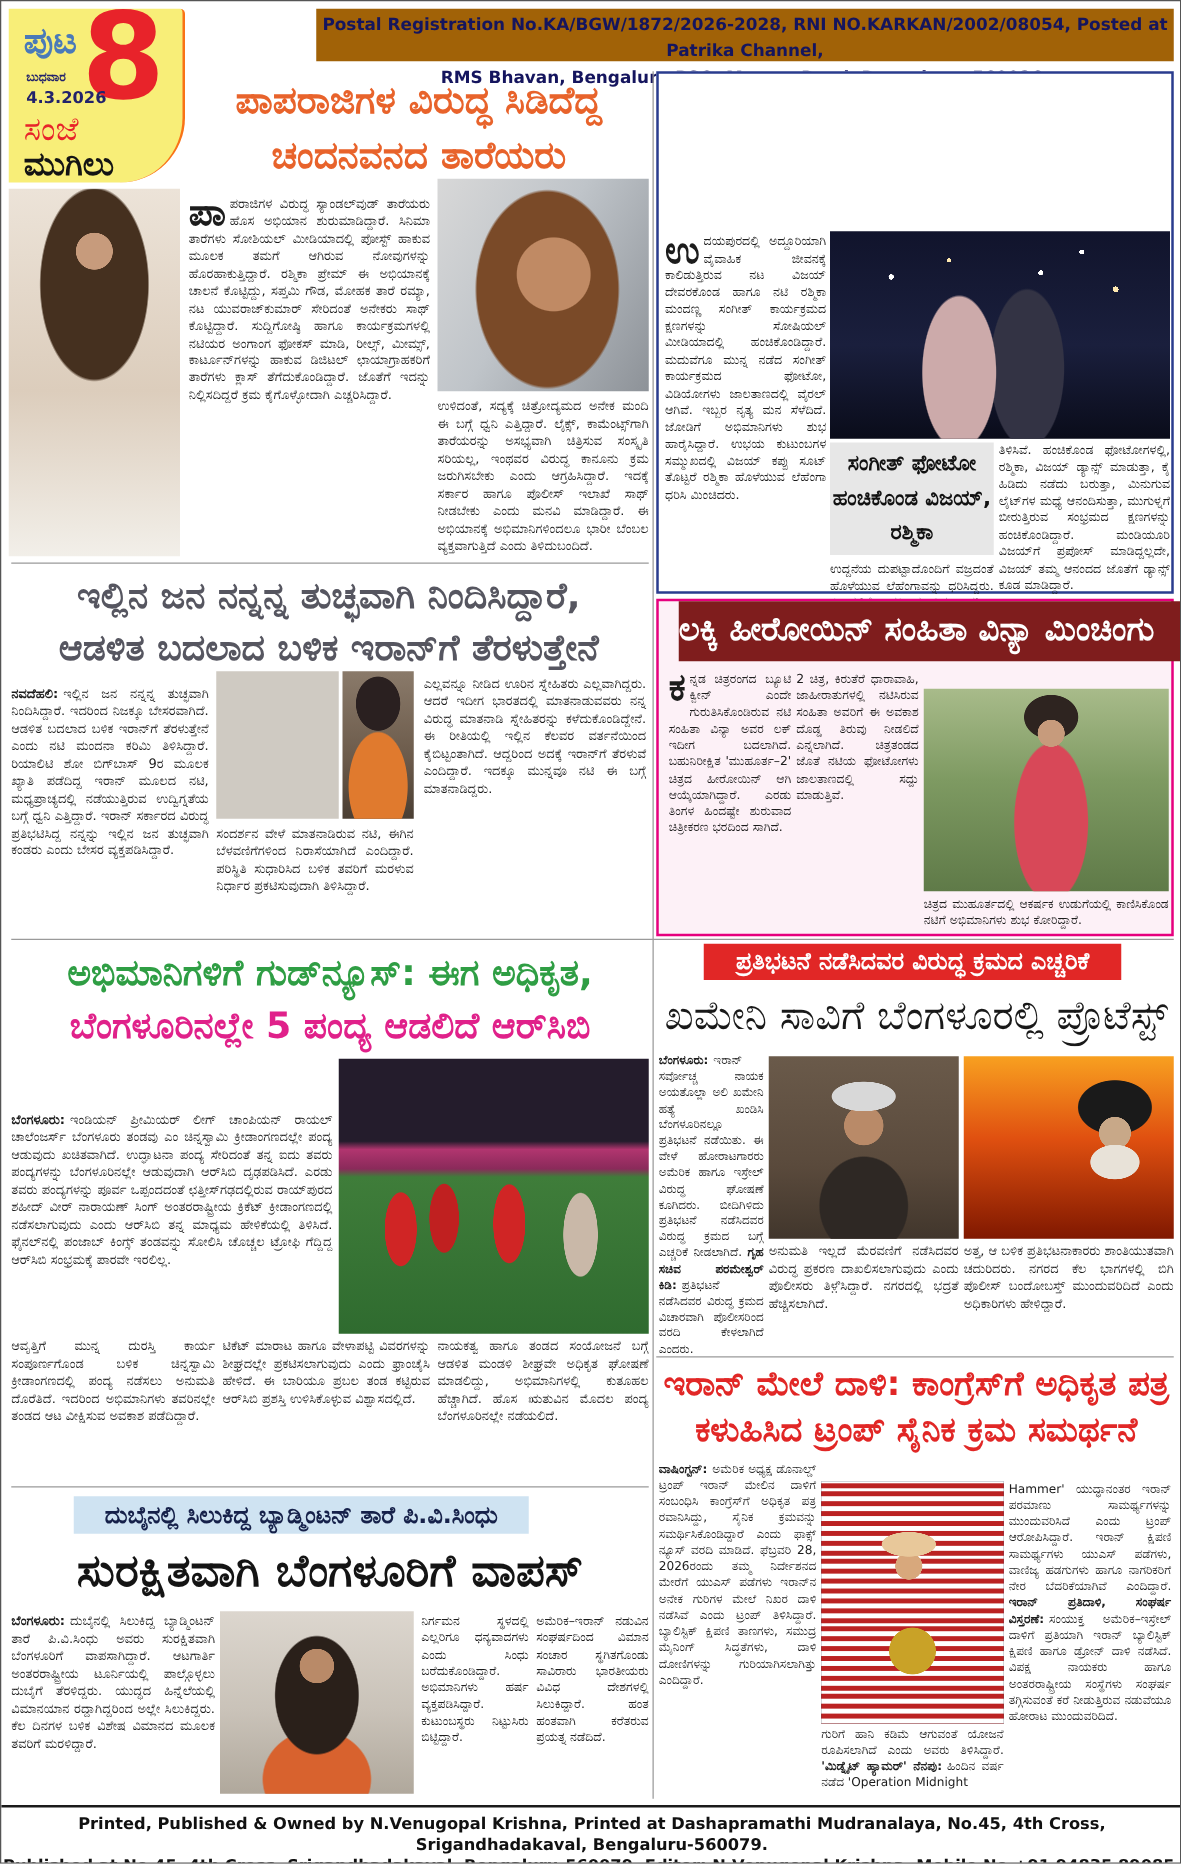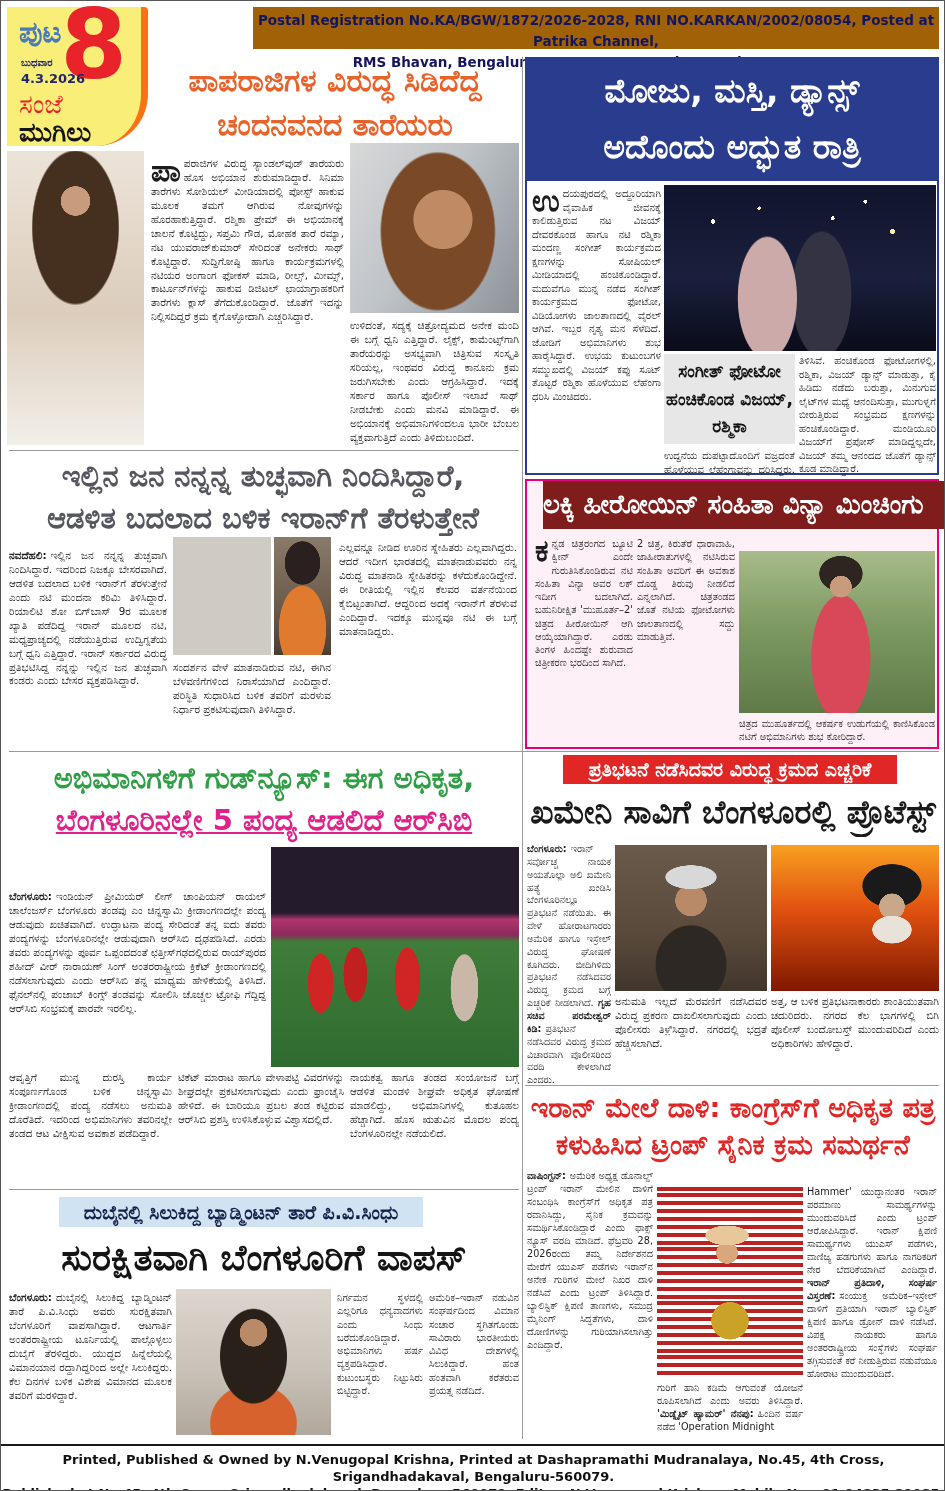--- a/index.html
+++ b/index.html
@@ -9,21 +9,21 @@
   .bt{font-size:10.4px;line-height:1.34;text-align:justify;color:#1c1c1c;overflow:hidden;}
   .bt-sm{font-size:9.7px;}
   .bb{font-weight:bold;margin-right:4px;}
   .dc{float:left;font-size:30px;font-weight:bold;line-height:26px;margin:1px 3px 0 0;color:#1c1c1c;}
   .photo{background-repeat:no-repeat;background-color:#cfcac2;}
   .hline{background:#9a9a9a;}
   .vline{background:#9a9a9a;}
 
   
   .masthead{left:6px;top:6px;width:141px;height:139px;background:#f8ee78;
-            border-right:7px solid #f97316;border-bottom-right-radius:52px;border-top-right-radius:4px;}
+            border-right:2px solid #f97316;border-bottom-right-radius:52px;border-top-right-radius:4px;}
   .m-label{left:12px;top:8px;font-size:29px;font-weight:bold;color:#4a7ab8;}
   .m-num{right:14px;top:-14px;font-size:96px;font-weight:bold;color:#e8232a;line-height:1.1;}
   .m-day{left:14px;top:50px;font-size:10px;font-weight:bold;color:#23236b;}
   .m-date{left:14px;top:64px;font-size:13px;font-weight:bold;color:#23236b;}
   .m-name1{left:12px;top:82px;font-size:26px;font-weight:normal;color:#e8232a;}
   .m-name2{left:12px;top:110px;font-size:26px;font-weight:bold;color:#141414;}
 
   .postal{left:252px;top:6px;width:686px;height:42px;background:#a16207;color:#15155e;
           font-size:13.5px;font-weight:bold;text-align:center;line-height:1.55;padding-top:3px;}
 
@@ -93,38 +93,38 @@
       radial-gradient(circle 11px at 52% 22%, #c79b7c 97%, transparent),
       radial-gradient(ellipse 22px 18px at 52% 14%, #2e2420 97%, transparent),
       radial-gradient(ellipse 30px 64px at 52% 66%, #d84858 97%, transparent),
       linear-gradient(180deg,#a8bb8a 0%,#7e9a62 45%,#5f7a48 100%);}
   .a4-under{left:212px;top:236px;width:196px;height:28px;font-size:9.9px;}
 
   
   .a5-headline{left:8px;top:756px;width:510px;height:86px;font-size:29px;font-weight:bold;
                text-align:center;line-height:42px;overflow:hidden;}
   .a5-h1{color:#2f9e44;}
-  .a5-h2{color:#e0218a;text-decoration:underline;}
+  .a5-h2{color:#e0218a;}
   .a5-col1{left:8px;top:848px;width:257px;height:216px;margin-top:41px;}
   .a5-photo{left:270px;top:846px;width:248px;height:220px;
     background:
       radial-gradient(ellipse 13px 30px at 20% 62%, #d02525 97%, transparent),
       radial-gradient(ellipse 12px 28px at 34% 58%, #c02020 97%, transparent),
       radial-gradient(ellipse 13px 32px at 55% 60%, #d02525 97%, transparent),
       radial-gradient(ellipse 14px 34px at 78% 64%, #c9b8a8 97%, transparent),
       linear-gradient(180deg,#241c2c 0%,#241c2c 30%,#b1356f 33%,#8a2a5a 40%,#3f7d3a 43%,#2f6b2f 100%);}
   .a5-b1{left:8px;top:1070px;width:163px;height:114px;}
   .a5-b2{left:177px;top:1070px;width:166px;height:114px;}
   .a5-b3{left:349px;top:1070px;width:169px;height:114px;}
 
   
   .a6-kicker{left:562px;top:754px;width:334px;height:29px;background:#e12726;color:#fff;
              font-size:19px;font-weight:bold;text-align:center;line-height:29px;overflow:hidden;}
   .a6-headline{left:526px;top:786px;width:412px;height:50px;color:#191919;font-size:32px;
-               font-weight:bold;text-align:center;line-height:50px;overflow:hidden;}
+               font-weight:normal;text-align:center;line-height:50px;overflow:hidden;}
   .a6-col1{left:526px;top:842px;width:84px;height:240px;font-size:9.6px;}
   .a6-ph1{left:614px;top:844px;width:152px;height:146px;
     background:
       radial-gradient(ellipse 26px 12px at 50% 22%, #d8d8d8 97%, transparent),
       radial-gradient(circle 16px at 50% 38%, #b98a68 97%, transparent),
       radial-gradient(ellipse 36px 40px at 50% 82%, #2e2824 97%, transparent),
       linear-gradient(180deg,#6a5a4a 0%,#5a4a3c 60%,#41362c 100%);}
   .a6-ph2{left:770px;top:844px;width:168px;height:146px;
     background:
       radial-gradient(ellipse 20px 14px at 72% 58%, #e8e2d8 97%, transparent),
@@ -195,24 +195,20 @@
 
   <div class="abs a1-headline">ಪಾಪರಾಜಿಗಳ ವಿರುದ್ಧ ಸಿಡಿದೆದ್ದ ಚಂದನವನದ ತಾರೆಯರು</div>
   <div class="abs photo a1-ph-left"></div>
   <div class="abs bt a1-col1">
     <span class="dc">ಪಾ</span><span>ಪರಾಜಿಗಳ ವಿರುದ್ಧ ಸ್ಯಾಂಡಲ್‌ವುಡ್ ತಾರೆಯರು ಹೊಸ ಅಭಿಯಾನ ಶುರುಮಾಡಿದ್ದಾರೆ. ಸಿನಿಮಾ ತಾರೆಗಳು ಸೋಶಿಯಲ್ ಮೀಡಿಯಾದಲ್ಲಿ ಪೋಸ್ಟ್ ಹಾಕುವ ಮೂಲಕ ತಮಗೆ ಆಗಿರುವ ನೋವುಗಳನ್ನು ಹೊರಹಾಕುತ್ತಿದ್ದಾರೆ. ರಶ್ಮಿಕಾ ಪ್ರೇಮ್ ಈ ಅಭಿಯಾನಕ್ಕೆ ಚಾಲನೆ ಕೊಟ್ಟಿದ್ದು, ಸಪ್ತಮಿ ಗೌಡ, ಮೋಹಕ ತಾರೆ ರಮ್ಯಾ, ನಟ ಯುವರಾಜ್‌ಕುಮಾರ್ ಸೇರಿದಂತೆ ಅನೇಕರು ಸಾಥ್ ಕೊಟ್ಟಿದ್ದಾರೆ. ಸುದ್ದಿಗೋಷ್ಠಿ ಹಾಗೂ ಕಾರ್ಯಕ್ರಮಗಳಲ್ಲಿ ನಟಿಯರ ಅಂಗಾಂಗ ಫೋಕಸ್ ಮಾಡಿ, ರೀಲ್ಸ್, ಮೀಮ್ಸ್, ಕಾರ್ಟೂನ್‌ಗಳನ್ನು ಹಾಕುವ ಡಿಜಿಟಲ್ ಛಾಯಾಗ್ರಾಹಕರಿಗೆ ತಾರೆಗಳು ಕ್ಲಾಸ್ ತೆಗೆದುಕೊಂಡಿದ್ದಾರೆ. ಜೊತೆಗೆ ಇದನ್ನು ನಿಲ್ಲಿಸದಿದ್ದರೆ ಕ್ರಮ ಕೈಗೊಳ್ಳೋದಾಗಿ ಎಚ್ಚರಿಸಿದ್ದಾರೆ.</span>
   </div>
   <div class="abs photo a1-ph-selfie"></div>
   <div class="abs bt a1-col2">ಉಳಿದಂತೆ, ಸದ್ಯಕ್ಕೆ ಚಿತ್ರೋದ್ಯಮದ ಅನೇಕ ಮಂದಿ ಈ ಬಗ್ಗೆ ಧ್ವನಿ ಎತ್ತಿದ್ದಾರೆ. ಲೈಕ್ಸ್, ಕಾಮೆಂಟ್ಸ್‌ಗಾಗಿ ತಾರೆಯರನ್ನು ಅಸಭ್ಯವಾಗಿ ಚಿತ್ರಿಸುವ ಸಂಸ್ಕೃತಿ ಸರಿಯಲ್ಲ, ಇಂಥವರ ವಿರುದ್ಧ ಕಾನೂನು ಕ್ರಮ ಜರುಗಿಸಬೇಕು ಎಂದು ಆಗ್ರಹಿಸಿದ್ದಾರೆ. ಇದಕ್ಕೆ ಸರ್ಕಾರ ಹಾಗೂ ಪೊಲೀಸ್ ಇಲಾಖೆ ಸಾಥ್ ನೀಡಬೇಕು ಎಂದು ಮನವಿ ಮಾಡಿದ್ದಾರೆ. ಈ ಅಭಿಯಾನಕ್ಕೆ ಅಭಿಮಾನಿಗಳಿಂದಲೂ ಭಾರೀ ಬೆಂಬಲ ವ್ಯಕ್ತವಾಗುತ್ತಿದೆ ಎಂದು ತಿಳಿದುಬಂದಿದೆ.</div>
 
   <div class="abs a2-box">
-    <div class="a2-head">
-      <div>ಮೋಜು, ಮಸ್ತಿ, ಡ್ಯಾನ್ಸ್</div>
-      <div>ಅದೊಂದು ಅದ್ಭುತ ರಾತ್ರಿ</div>
-    </div>
     <div class="abs bt a2-col1">
       <span class="dc">ಉ</span><span>ದಯಪುರದಲ್ಲಿ ಅದ್ದೂರಿಯಾಗಿ ವೈವಾಹಿಕ ಜೀವನಕ್ಕೆ ಕಾಲಿಡುತ್ತಿರುವ ನಟ ವಿಜಯ್ ದೇವರಕೊಂಡ ಹಾಗೂ ನಟಿ ರಶ್ಮಿಕಾ ಮಂದಣ್ಣ ಸಂಗೀತ್ ಕಾರ್ಯಕ್ರಮದ ಕ್ಷಣಗಳನ್ನು ಸೋಷಿಯಲ್ ಮೀಡಿಯಾದಲ್ಲಿ ಹಂಚಿಕೊಂಡಿದ್ದಾರೆ. ಮದುವೆಗೂ ಮುನ್ನ ನಡೆದ ಸಂಗೀತ್ ಕಾರ್ಯಕ್ರಮದ ಫೋಟೋ, ವಿಡಿಯೋಗಳು ಜಾಲತಾಣದಲ್ಲಿ ವೈರಲ್ ಆಗಿವೆ. ಇಬ್ಬರ ನೃತ್ಯ ಮನ ಸೆಳೆದಿದೆ. ಜೋಡಿಗೆ ಅಭಿಮಾನಿಗಳು ಶುಭ ಹಾರೈಸಿದ್ದಾರೆ. ಉಭಯ ಕುಟುಂಬಗಳ ಸಮ್ಮುಖದಲ್ಲಿ ವಿಜಯ್ ಕಪ್ಪು ಸೂಟ್ ತೊಟ್ಟರೆ ರಶ್ಮಿಕಾ ಹೊಳೆಯುವ ಲೆಹೆಂಗಾ ಧರಿಸಿ ಮಿಂಚಿದರು.</span>
     </div>
     <div class="abs photo a2-photo"></div>
     <div class="abs a2-caption">ಸಂಗೀತ್ ಫೋಟೋ ಹಂಚಿಕೊಂಡ ವಿಜಯ್, ರಶ್ಮಿಕಾ</div>
     <div class="abs bt a2-mid">ಉದ್ದನೆಯ ದುಪಟ್ಟಾದೊಂದಿಗೆ ವಜ್ರದಂತೆ ಹೊಳೆಯುವ ಲೆಹೆಂಗಾವನ್ನು ಧರಿಸಿದ್ದರು. ವಿಜಯ್‌ಗೆ ಅಚ್ಚರಿ ಮೂಡಿಸಲು ರಶ್ಮಿಕಾ 'ಪುಷ್ಪ 2' ಸಿನಿಮಾ ಹಾಡಿಗೆ ನೃತ್ಯ ಮಾಡಿದ್ದಾರೆ ಎಂದು ಮೂಲಗಳು</div>
     <div class="abs bt a2-col3">ತಿಳಿಸಿವೆ. ಹಂಚಿಕೊಂಡ ಫೋಟೋಗಳಲ್ಲಿ, ರಶ್ಮಿಕಾ, ವಿಜಯ್ ಡ್ಯಾನ್ಸ್ ಮಾಡುತ್ತಾ, ಕೈ ಹಿಡಿದು ನಡೆದು ಬರುತ್ತಾ, ಮಿನುಗುವ ಲೈಟ್‌ಗಳ ಮಧ್ಯೆ ಆನಂದಿಸುತ್ತಾ, ಮುಗುಳ್ನಗೆ ಬೀರುತ್ತಿರುವ ಸಂಭ್ರಮದ ಕ್ಷಣಗಳನ್ನು ಹಂಚಿಕೊಂಡಿದ್ದಾರೆ. ಮಂಡಿಯೂರಿ ವಿಜಯ್‌ಗೆ ಪ್ರಪೋಸ್ ಮಾಡಿದ್ದಲ್ಲದೇ, ವಿಜಯ್ ತಮ್ಮ ಆನಂದದ ಜೊತೆಗೆ ಡ್ಯಾನ್ಸ್ ಕೂಡ ಮಾಡಿದ್ದಾರೆ.</div>
   </div>
 
   <div class="abs a3-headline">

